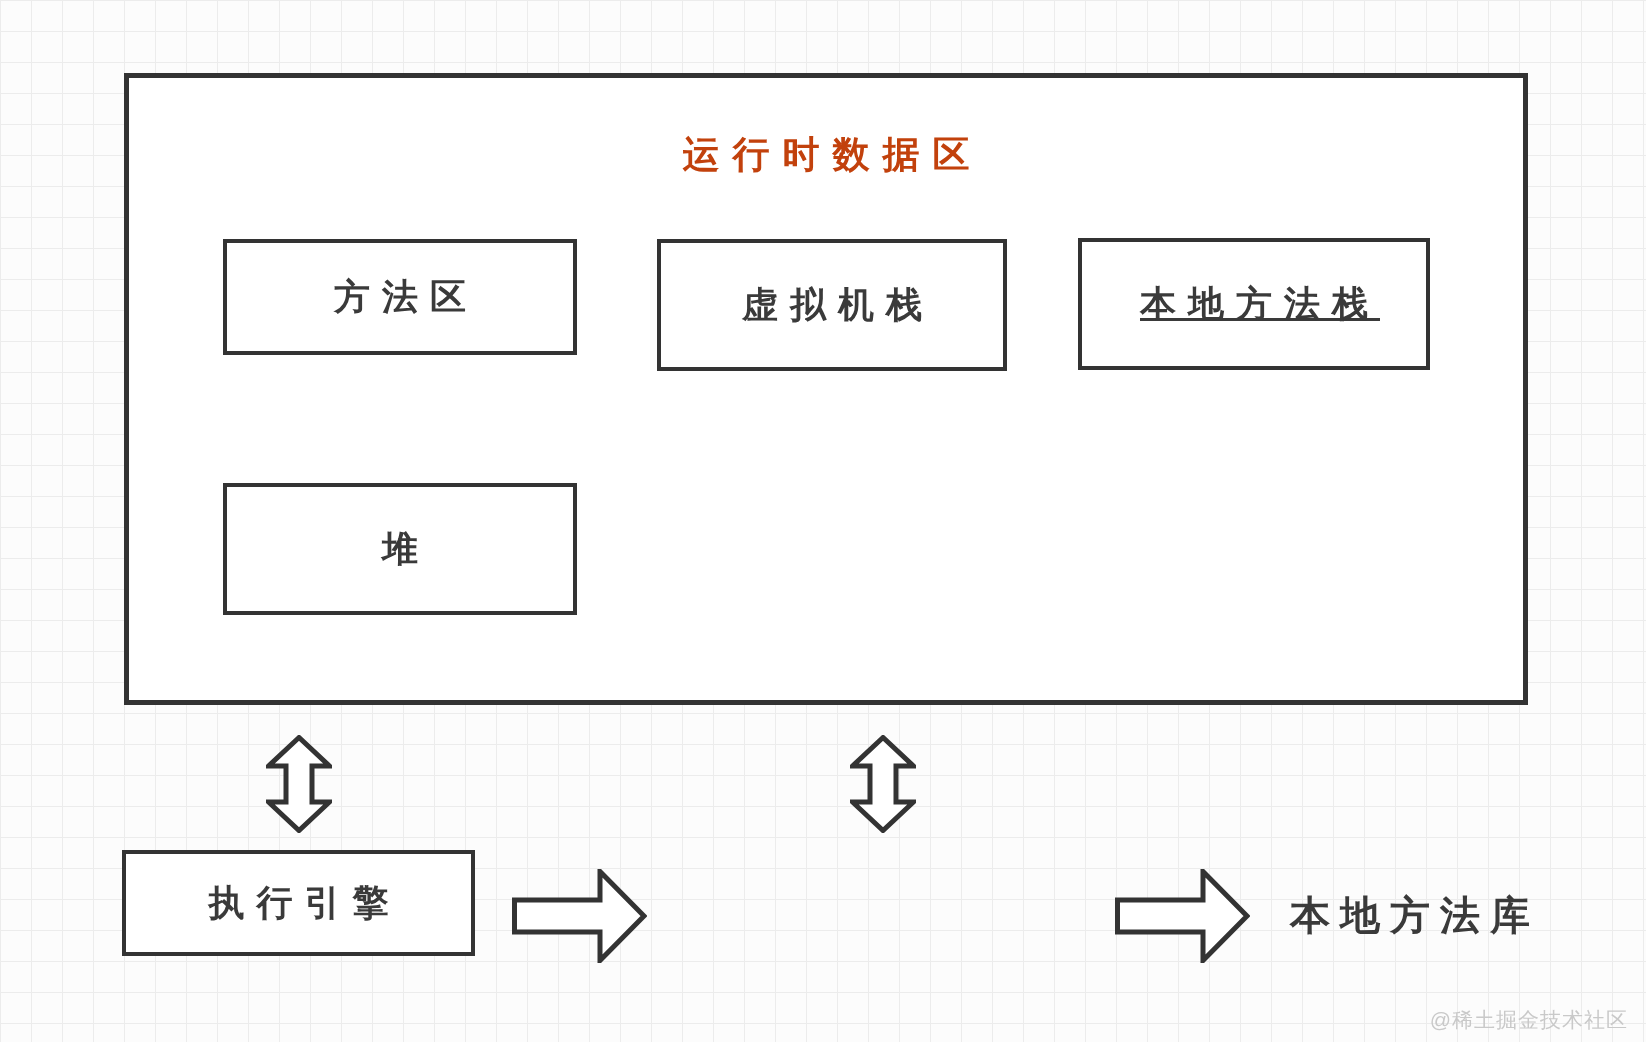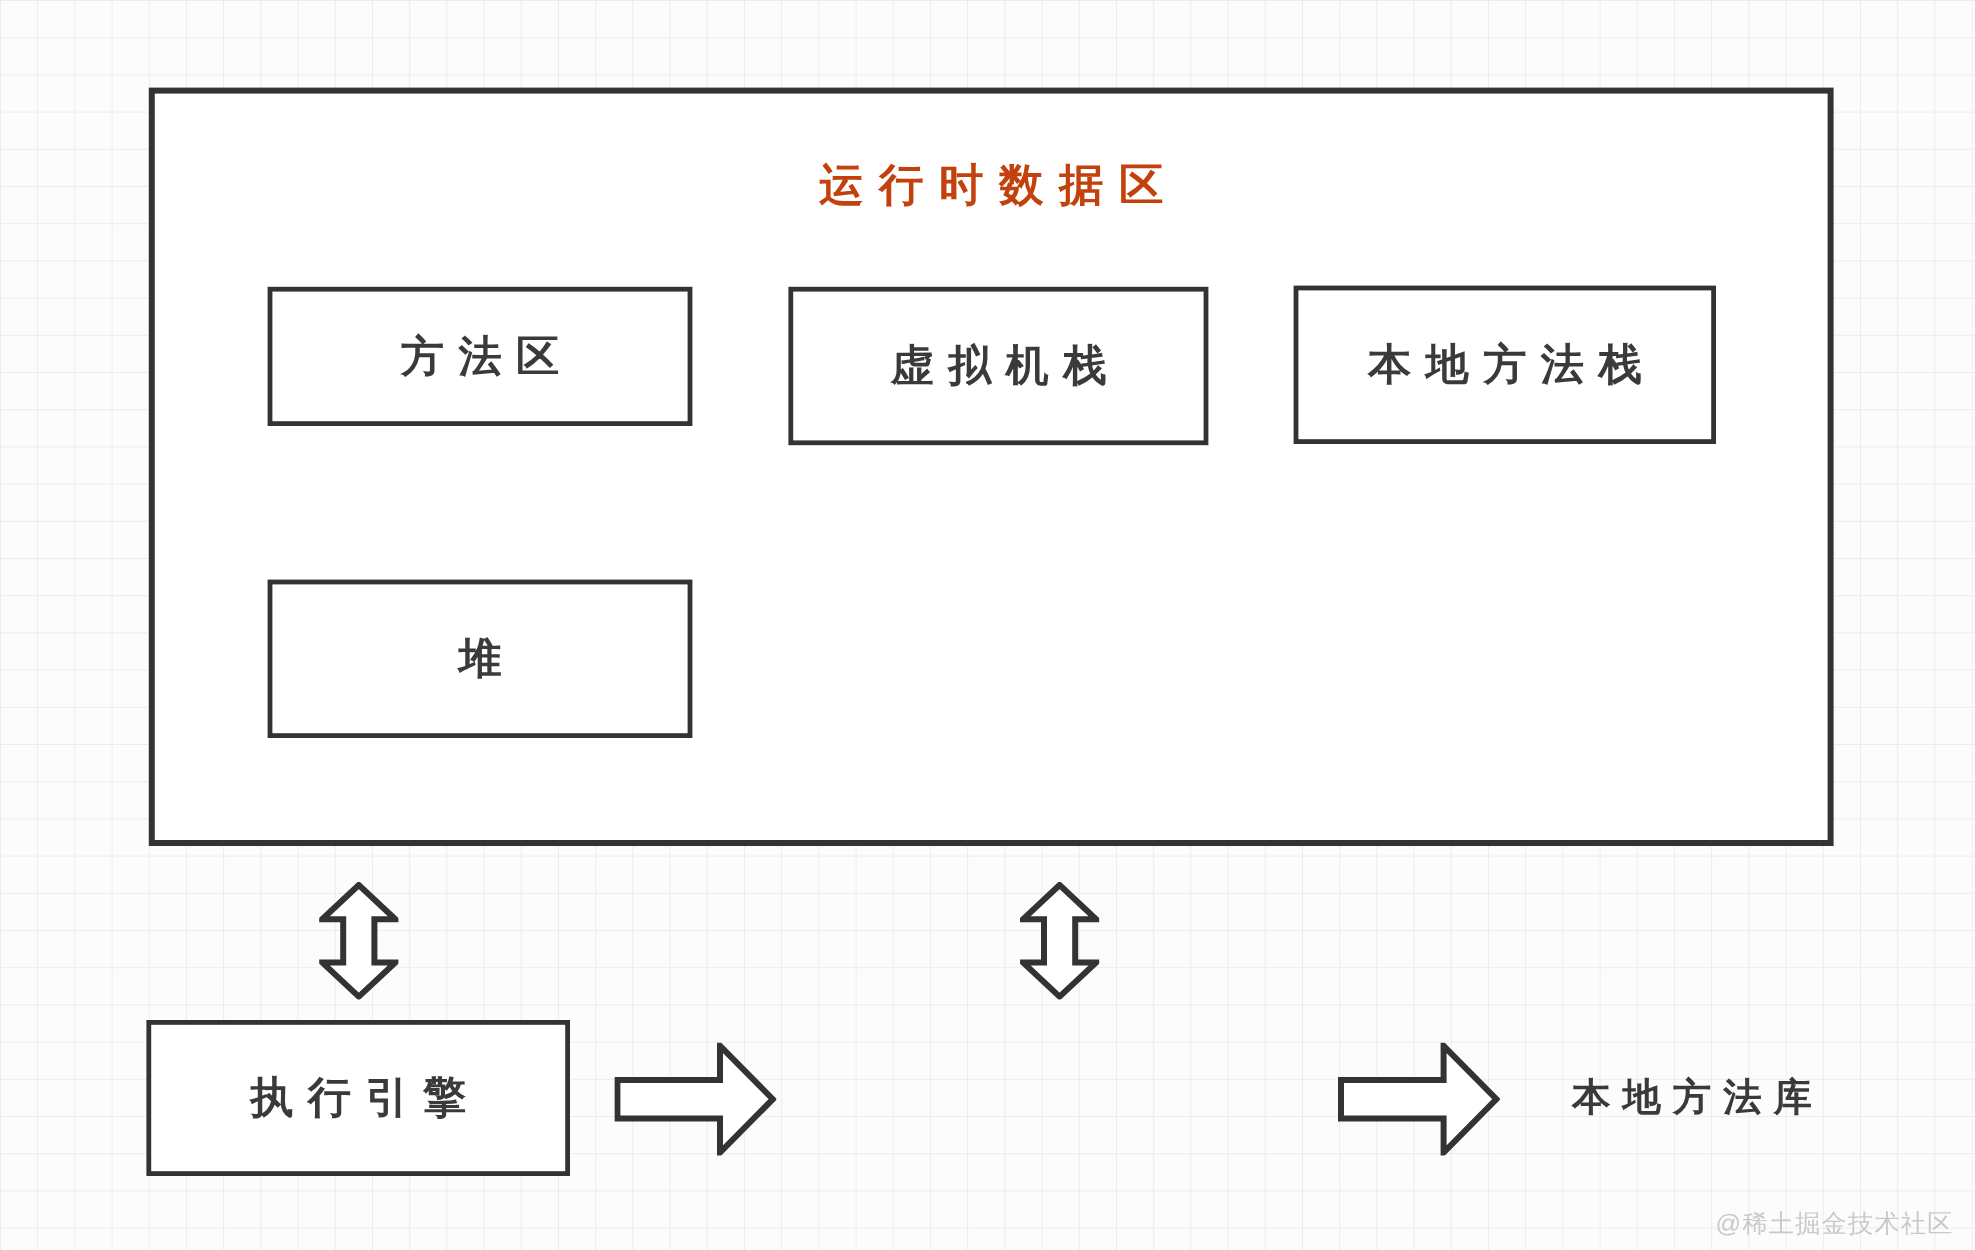--- a/index.html
+++ b/index.html
@@ -52,36 +52,36 @@
     font-size: 36px;
     font-weight: bold;
     color: #3a3a3a;
     white-space: nowrap;
   }
   .node span { letter-spacing: 12px; margin-right: -12px; }
 
   
   .method-area          { left: 94px;  top: 161px; width: 354px; height: 116px; }
   .vm-stack             { left: 528px; top: 161px; width: 350px; height: 132px; }
-  .native-method-stack  { left: 949px; top: 160px; width: 352px; height: 132px; }
+  .native-method-stack  { left: 949px; top: 160px; width: 352px; height: 132px; text-decoration: underline; }
   .heap                 { left: 94px;  top: 405px; width: 354px; height: 132px; }
   .program-counter      { left: 516px; top: 405px; width: 785px; height: 132px; }
 
   
-  .exec-engine      { left: 122px; top: 850px; width: 353px; height: 130px; }
+  .exec-engine      { left: 122px; top: 850px; width: 353px; height: 106px; }
   .native-interface { left: 707px; top: 850px; width: 351px; height: 130px; }
 
   .native-library-label {
     position: absolute;
     left: 1280px; top: 850px;
     width: 260px; height: 130px;
     display: flex;
     align-items: center;
     justify-content: center;
-    font-size: 32px;
+    font-size: 40px;
     font-weight: bold;
     color: #3a3a3a;
     white-space: nowrap;
   }
   .native-library-label span { letter-spacing: 10px; margin-right: -10px; }
 
   
   .v-arrow { position: absolute; width: 66px; height: 98px; }
   .v-arrow-1 { left: 266px; top: 735px; }
   .v-arrow-2 { left: 850px; top: 735px; }

